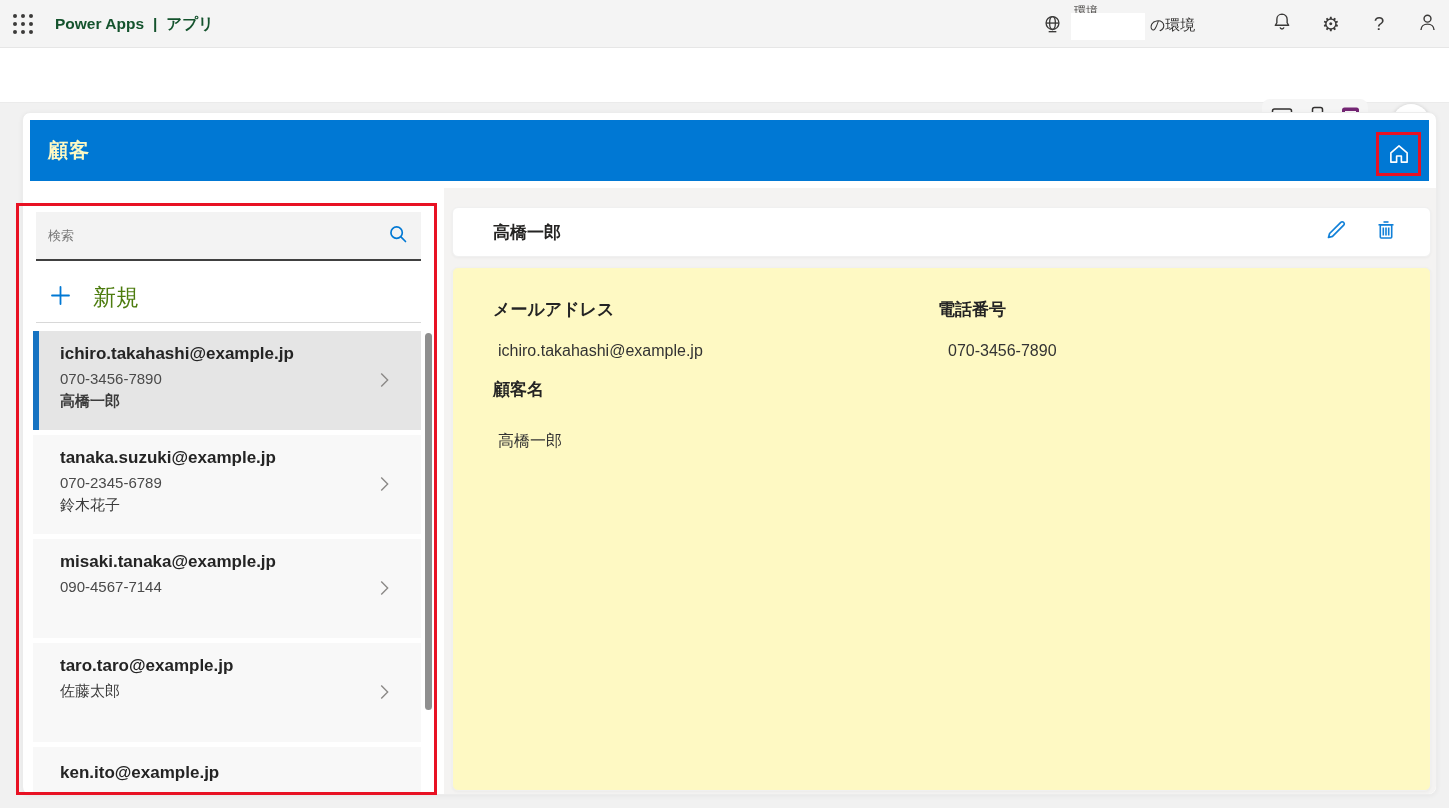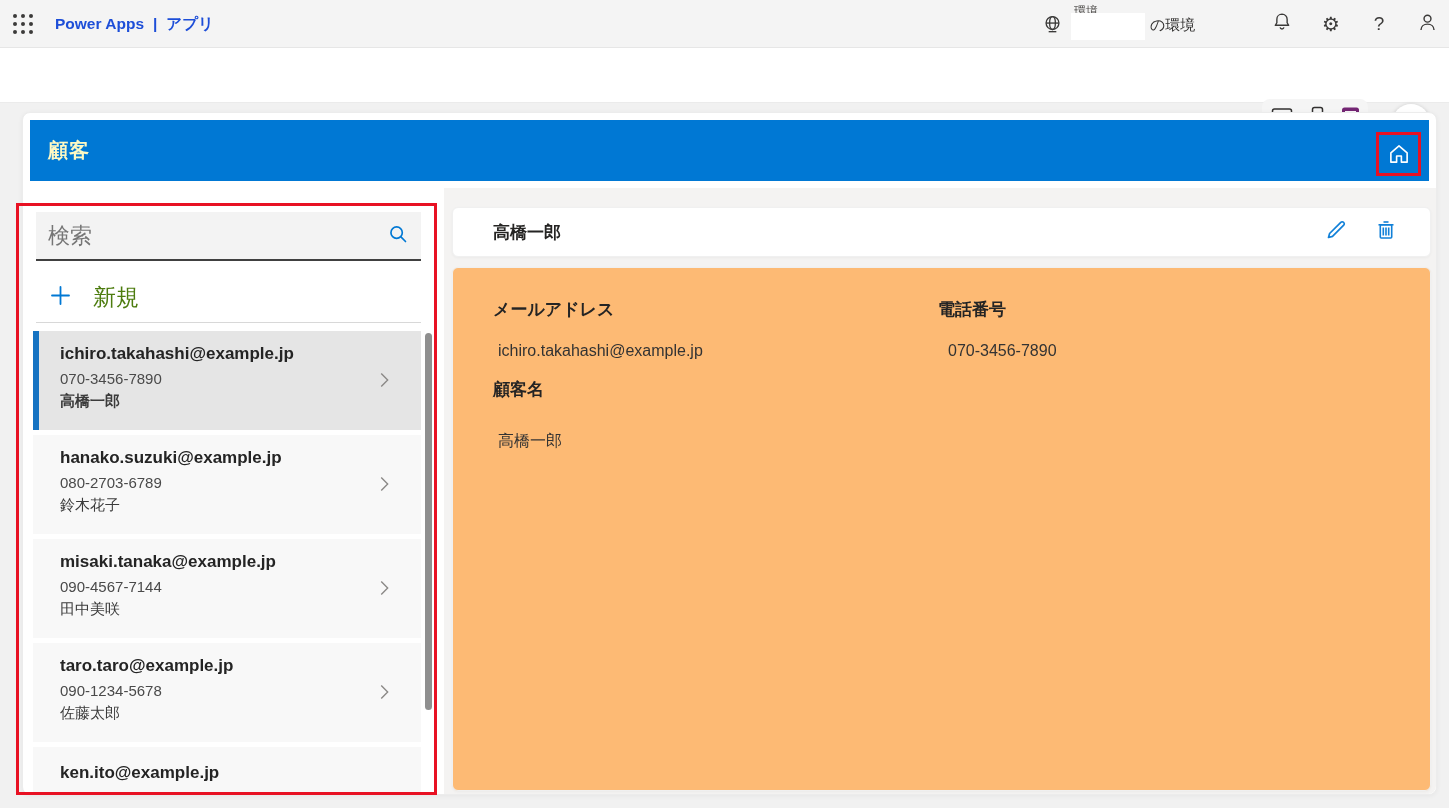--- a/index.html
+++ b/index.html
@@ -4,21 +4,21 @@
 <style>
   * { margin:0; padding:0; box-sizing:border-box; }
   html,body { width:1449px; height:808px; overflow:hidden; }
   body { font-family:"Liberation Sans","DejaVu Sans",sans-serif; background:#f1f1f1; position:relative; color:#252423; }
   .abs { position:absolute; }
 
   
   .topbar { left:0; top:0; width:1449px; height:48px; background:#f4f4f4; border-bottom:1px solid #e6e6e6; }
   .waffle { left:8px; top:9px; width:30px; height:30px; display:grid; grid-template-columns:repeat(3,4px); grid-template-rows:repeat(3,4px); gap:4px; place-content:center; cursor:pointer; }
   .waffle span { width:4px; height:4px; background:#3b3a39; border-radius:50%; }
-  .brand { left:55px; top:0; height:48px; display:flex; align-items:center; gap:9px; font-size:15.5px; font-weight:bold; color:#1d4ed8; }
+  .brand { left:55px; top:0; height:48px; display:flex; align-items:center; gap:9px; font-size:15.5px; font-weight:bold; color:#14532d; }
   .env-icon { left:1041px; top:13px; }
   .env-label { left:1074px; top:3px; font-size:12px; color:#484644; }
   .env-redacted { left:1071px; top:13px; width:74px; height:27px; background:#ffffff; }
   .env-suffix { left:1150px; top:16px; font-size:15px; color:#323130; }
   .chrome-btn { top:0; width:46px; height:48px; display:flex; align-items:center; justify-content:center; color:#3b3a39; cursor:pointer; }
   .glyph { font-size:20px; color:#3b3a39; }
 
   
   .toolbar { left:0; top:48px; width:1449px; height:55px; background:#ffffff; border-bottom:1px solid #ebebeb; }
   .device-group { left:1262px; top:51px; width:106px; height:48px; background:#f5f5f5; border-radius:8px; display:flex; align-items:flex-start; justify-content:space-around; padding-top:7px; }
@@ -32,21 +32,21 @@
   .home-btn { left:1386px; top:141px; width:26px; height:26px; cursor:pointer; }
   .right-section-bg { left:444px; top:188px; width:992px; height:606px; background:#f4f3f2; border-radius:0 0 8px 0; }
 
   
   .annotation { border:3px solid #E81123; pointer-events:none; z-index:40; }
   .anno-home { left:1376px; top:132px; width:45px; height:44px; }
   .anno-panel { left:16px; top:203px; width:421px; height:592px; }
 
   
   .search-box { left:36px; top:212px; width:385px; height:49px; background:#f3f3f3; border-bottom:2px solid #404040; display:flex; align-items:center; }
-  .search-box input { flex:1; border:none; outline:none; background:transparent; font-size:22px; color:#8b5cf6; padding:0 12px; font-family:Liberation Serif, serif; }
+  .search-box input { flex:1; border:none; outline:none; background:transparent; font-size:13px; color:#8b5cf6; padding:0 12px; font-family:Liberation Serif, serif; }
   .search-box input::placeholder { color:#767676; }
   .search-icon { margin-right:12px; }
   .new-row { left:36px; top:276px; width:385px; height:42px; display:flex; align-items:center; gap:22px; padding-left:14px; cursor:pointer; }
   .new-label { font-size:23px; color:#4d7c0f; }
   .panel-divider { left:36px; top:322px; width:385px; height:1px; background:#d8d8d8; }
 
   .list { left:33px; top:331px; width:388px; }
   .cust-item { position:relative; width:388px; height:99px; background:#f8f8f8; margin-bottom:5px; padding:13px 0 0 27px; cursor:pointer; }
   .cust-item.selected { background:#e5e5e5; border-left:6px solid #1673c2; padding-left:21px; }
   .cust-item.partial { height:47px; overflow:hidden; padding-top:16px; }
@@ -55,21 +55,21 @@
   .cust-name { font-size:15px; color:#3b3b3b; }
   .cust-item.selected .cust-name { font-weight:bold; }
   .chev { position:absolute; right:26px; top:38px; }
   .scroll-thumb { left:425px; top:333px; width:7px; height:377px; background:#8f8f8f; border-radius:4px; cursor:grab; }
 
   
   .title-card { left:452px; top:207px; width:979px; height:50px; background:#ffffff; border-radius:6px; border:1px solid #f0f0f0; box-shadow:0 1px 3px rgba(0,0,0,.04); display:flex; align-items:center; padding:0 26px 0 40px; }
   .detail-title { font-size:17px; font-weight:bold; color:#252423; }
   .title-card .spacer { flex:1; }
   .icon-btn { width:36px; height:36px; display:flex; align-items:center; justify-content:center; cursor:pointer; }
-  .fields-card { left:452px; top:267px; width:979px; height:524px; background:#fdba74; border-radius:6px; border:1px solid #f0f0f0; box-shadow:0 1px 3px rgba(0,0,0,.04); }
+  .fields-card { left:452px; top:267px; width:979px; height:524px; background:#fef9c3; border-radius:6px; border:1px solid #f0f0f0; box-shadow:0 1px 3px rgba(0,0,0,.04); }
   .f-label { position:absolute; font-size:17px; font-weight:bold; color:#242424; }
   .f-value { position:absolute; font-size:16px; color:#333333; }
   .f0l { left:40px; top:30px; } .f0v { left:45px; top:74px; }
   .f1l { left:485px; top:30px;font-family:Liberation Serif, serif; } .f1v { left:495px; top:74px; }
   .f2l { left:40px; top:110px; } .f2v { left:45px; top:163px; }
 </style>
 </head>
 <body>
 
 <div class="abs topbar">
@@ -220,42 +220,40 @@
     <div class="cust-email">ichiro.takahashi@example.jp</div>
     <div class="cust-phone">070-3456-7890</div>
     <div class="cust-name">高橋一郎</div>
     <span class="chev">
       <svg width="22" height="22" viewBox="0 0 24 24" fill="none" stroke="#8a8886" stroke-width="1.5">
           <polyline points="9,5 16,12 9,19"></polyline>
         </svg>
     </span>
   </div>
   <div class="cust-item">
-    <div class="cust-email">hanako.suzuki@example.jp</div>
-    <div class="cust-phone">080-2703-6789</div>
+    <div class="cust-email">tanaka.suzuki@example.jp</div>
+    <div class="cust-phone">070-2345-6789</div>
     <div class="cust-name">鈴木花子</div>
     <span class="chev">
       <svg width="22" height="22" viewBox="0 0 24 24" fill="none" stroke="#8a8886" stroke-width="1.5">
           <polyline points="9,5 16,12 9,19"></polyline>
         </svg>
     </span>
   </div>
   <div class="cust-item">
     <div class="cust-email">misaki.tanaka@example.jp</div>
     <div class="cust-phone">090-4567-7144</div>
-    <div class="cust-name">田中美咲</div>
     <span class="chev">
       <svg width="22" height="22" viewBox="0 0 24 24" fill="none" stroke="#8a8886" stroke-width="1.5">
           <polyline points="9,5 16,12 9,19"></polyline>
         </svg>
     </span>
   </div>
   <div class="cust-item">
     <div class="cust-email">taro.taro@example.jp</div>
-    <div class="cust-phone">090-1234-5678</div>
     <div class="cust-name">佐藤太郎</div>
     <span class="chev">
       <svg width="22" height="22" viewBox="0 0 24 24" fill="none" stroke="#8a8886" stroke-width="1.5">
           <polyline points="9,5 16,12 9,19"></polyline>
         </svg>
     </span>
   </div>
   <div class="cust-item partial">
     <div class="cust-email">ken.ito@example.jp</div>
   </div>

